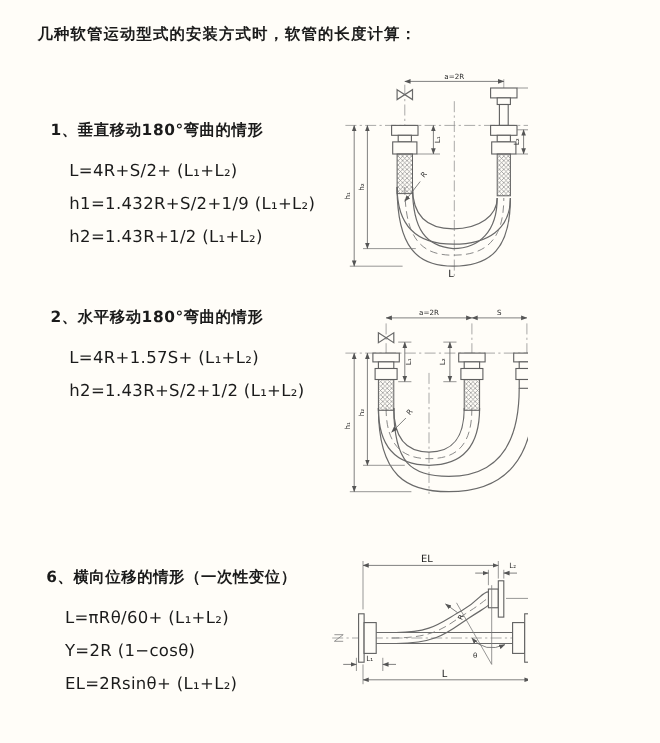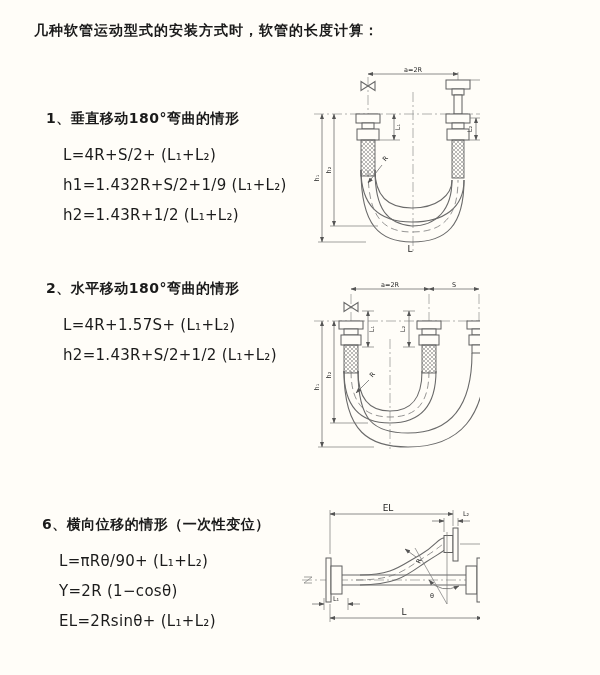--- a/index.html
+++ b/index.html
@@ -45,21 +45,21 @@
   </div>
 
   <div class="sec" id="sec2">
     <div class="heading">2、水平移动180°弯曲的情形</div>
     <div class="formula">L=4R+1.57S+ (L₁+L₂)</div>
     <div class="formula">h2=1.43R+S/2+1/2 (L₁+L₂)</div>
   </div>
 
   <div class="sec" id="sec3">
     <div class="heading">6、横向位移的情形（一次性变位）</div>
-    <div class="formula">L=πRθ/90+ (L₁+L₂)</div>
+    <div class="formula">L=πRθ/60+ (L₁+L₂)</div>
     <div class="formula">Y=2R (1−cosθ)</div>
     <div class="formula">EL=2Rsinθ+ (L₁+L₂)</div>
   </div>
 
   <svg id="diag1" width="290" height="200" viewBox="0 0 290 200">
     <defs>
       <pattern id="hatch1" width="4" height="4" patternUnits="userSpaceOnUse">
         <path d="M0,0 l4,4 M4,0 l-4,4" stroke="#8a8a8a" stroke-width=".6"></path>
       </pattern>
       <marker id="ar1" viewBox="0 0 8 8" refX="7.5" refY="4" markerWidth="7" markerHeight="7" orient="auto-start-reverse">

